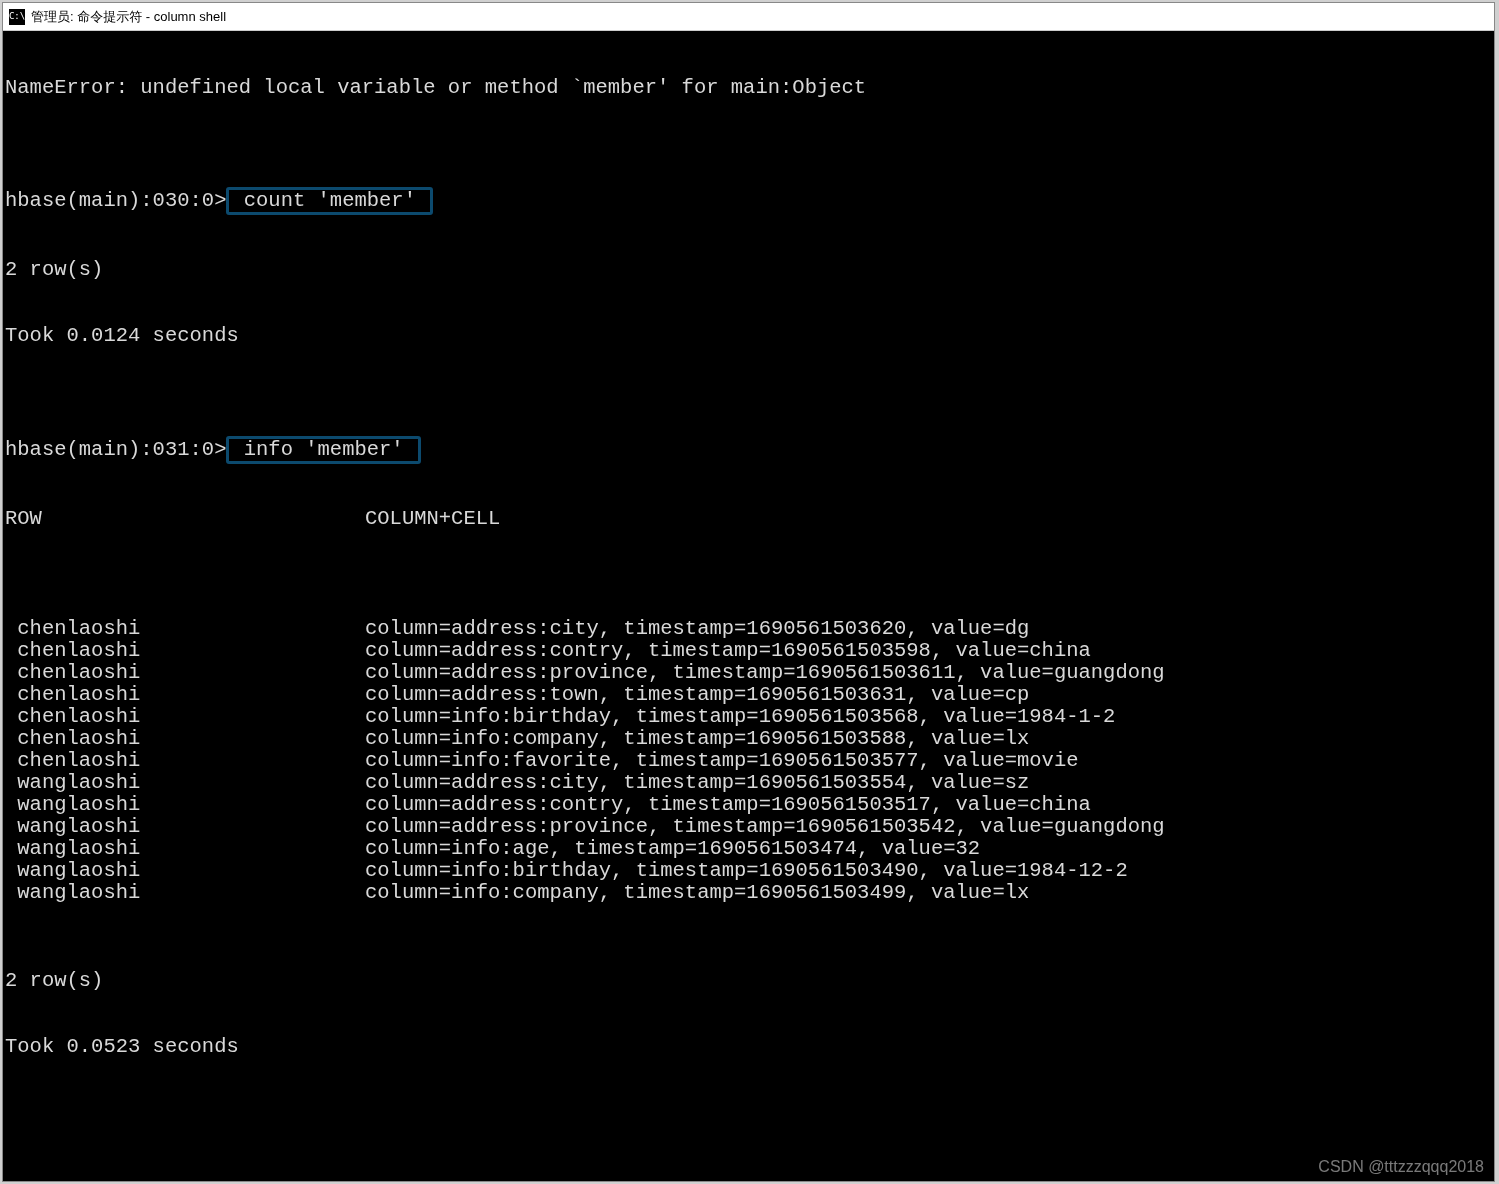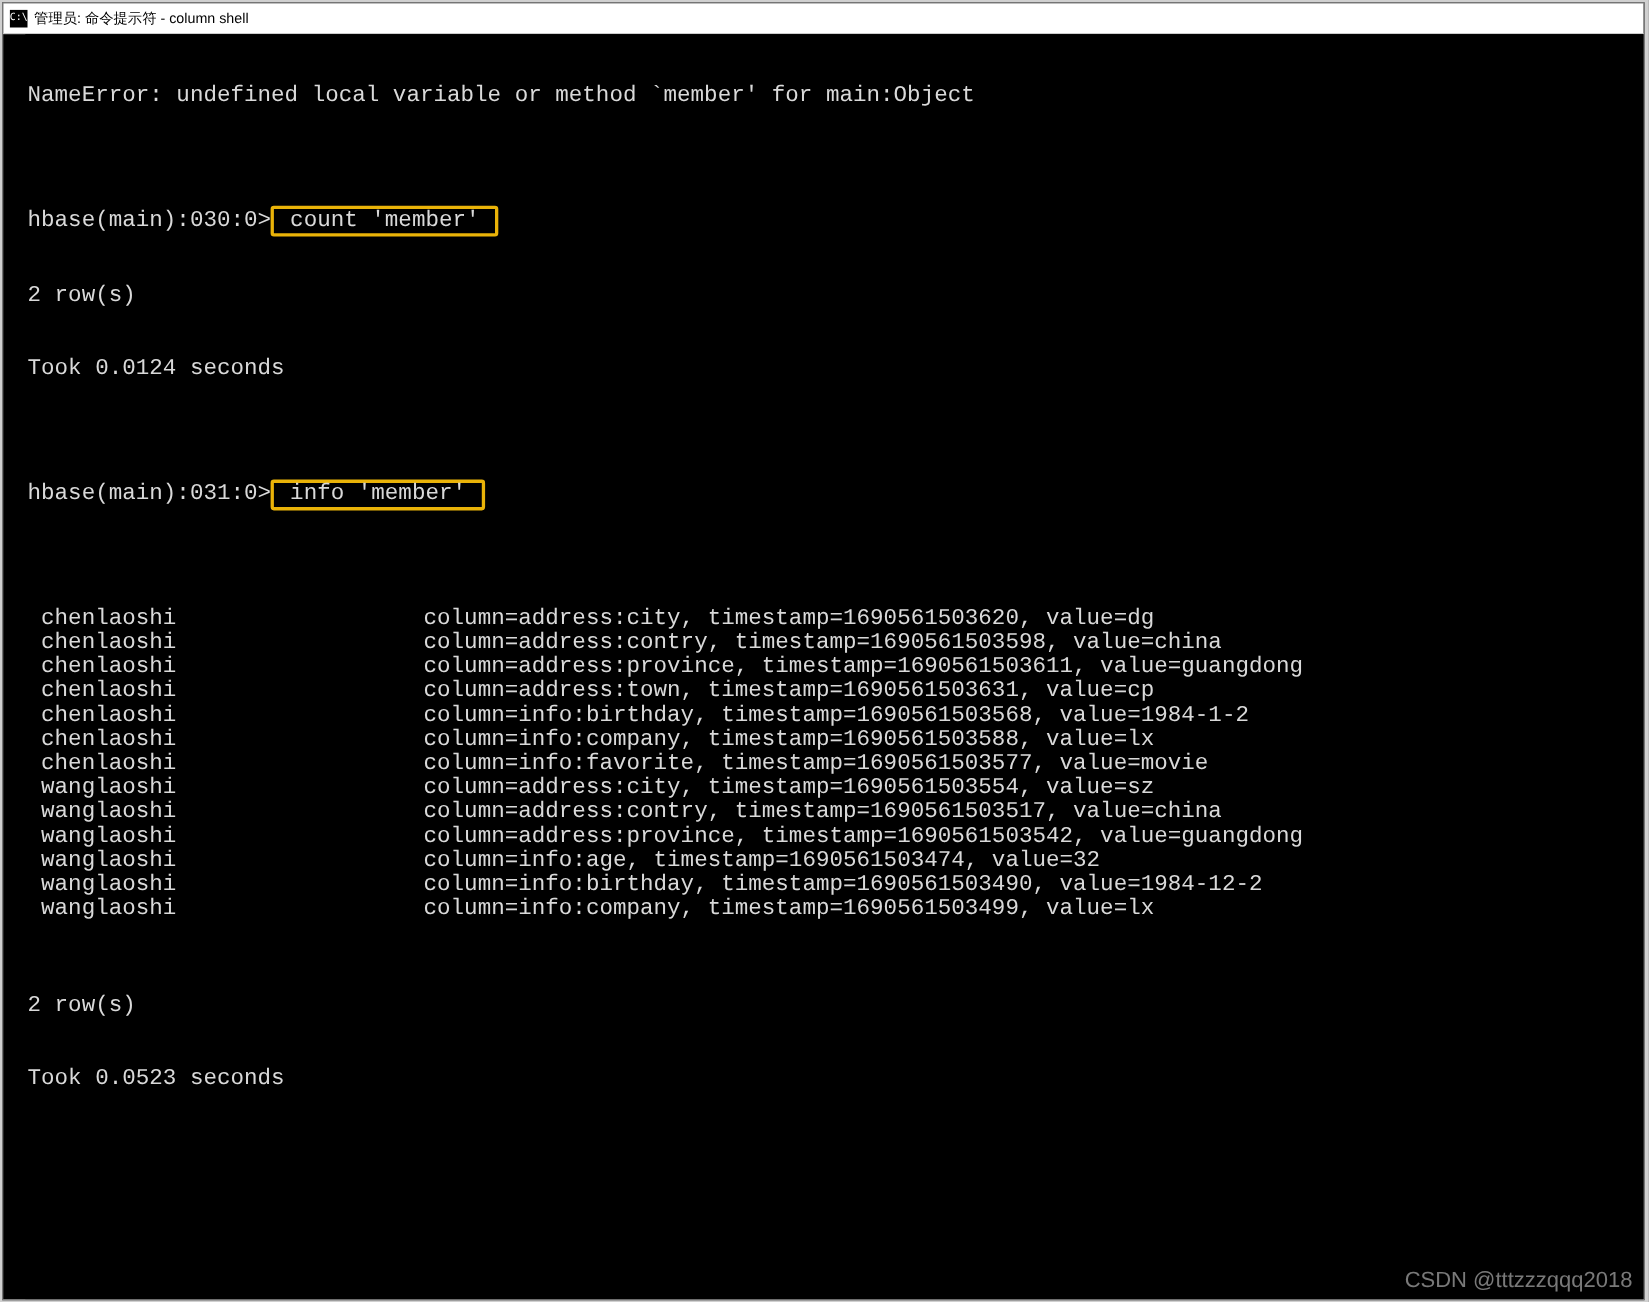--- a/index.html
+++ b/index.html
@@ -48,41 +48,40 @@
       flex: 1;
       background: #000;
       color: #d9d9d9;
       font-family: "Courier New", "NSimSun", monospace;
       font-size: 20.5px;
       line-height: 1.075;
       padding: 2px 2px;
       white-space: pre;
       overflow: hidden;
       position: relative;
-      margin-left: 20px;
     }
     .line { display: block; min-height: 22px; }
     .spacer { height: 22px; }
     .highlight-box {
-      border: 3px solid #eab308;
+      border: 3px solid #0c4a6e;
       border-radius: 3px;
       padding: 0 2px;
       display: inline-block;
     }
     .row-col {
       display: inline-block;
       width: 360px;
       vertical-align: top;
     }
     .watermark {
       position: absolute;
       bottom: 6px;
       right: 10px;
       color: rgba(220,220,220,0.55);
-      font-size: 20px;
+      font-size: 16px;
       font-family: sans-serif;
     }
   </style>
 </head>
 <body>
 
 <div class="window">
   <div class="title-bar">
     <span class="icon">C:\</span>
     <span>管理员: 命令提示符 - column  shell</span>
@@ -91,20 +90,21 @@
   <div class="terminal">
     <span class="line">NameError: undefined local variable or method `member' for main:Object</span>
     <span class="spacer"></span>
 
     <span class="line"><span>hbase(main):030:0&gt;</span><span class="highlight-box"> count 'member' </span></span>
     <span class="line">2 row(s)</span>
     <span class="line">Took 0.0124 seconds</span>
     <span class="spacer"></span>
 
     <span class="line"><span>hbase(main):031:0&gt;</span><span class="highlight-box"> info 'member' </span></span>
+    <span class="line"><span class="row-col">ROW</span><span>COLUMN+CELL</span></span>
     <span class="spacer"></span>
 
     <div id="scan-container"><span class="line"><span class="row-col"> chenlaoshi</span><span>column=address:city, timestamp=1690561503620, value=dg</span></span><span class="spacer"></span><span class="line"><span class="row-col"> chenlaoshi</span><span>column=address:contry, timestamp=1690561503598, value=china</span></span><span class="spacer"></span><span class="line"><span class="row-col"> chenlaoshi</span><span>column=address:province, timestamp=1690561503611, value=guangdong</span></span><span class="spacer"></span><span class="line"><span class="row-col"> chenlaoshi</span><span>column=address:town, timestamp=1690561503631, value=cp</span></span><span class="spacer"></span><span class="line"><span class="row-col"> chenlaoshi</span><span>column=info:birthday, timestamp=1690561503568, value=1984-1-2</span></span><span class="spacer"></span><span class="line"><span class="row-col"> chenlaoshi</span><span>column=info:company, timestamp=1690561503588, value=lx</span></span><span class="spacer"></span><span class="line"><span class="row-col"> chenlaoshi</span><span>column=info:favorite, timestamp=1690561503577, value=movie</span></span><span class="spacer"></span><span class="line"><span class="row-col"> wanglaoshi</span><span>column=address:city, timestamp=1690561503554, value=sz</span></span><span class="spacer"></span><span class="line"><span class="row-col"> wanglaoshi</span><span>column=address:contry, timestamp=1690561503517, value=china</span></span><span class="spacer"></span><span class="line"><span class="row-col"> wanglaoshi</span><span>column=address:province, timestamp=1690561503542, value=guangdong</span></span><span class="spacer"></span><span class="line"><span class="row-col"> wanglaoshi</span><span>column=info:age, timestamp=1690561503474, value=32</span></span><span class="spacer"></span><span class="line"><span class="row-col"> wanglaoshi</span><span>column=info:birthday, timestamp=1690561503490, value=1984-12-2</span></span><span class="spacer"></span><span class="line"><span class="row-col"> wanglaoshi</span><span>column=info:company, timestamp=1690561503499, value=lx</span></span><span class="spacer"></span></div>
 
     <span class="line">2 row(s)</span>
     <span class="line">Took 0.0523 seconds</span>
     <span class="spacer"></span>
 
 
     <div class="watermark">CSDN @tttzzzqqq2018</div>

